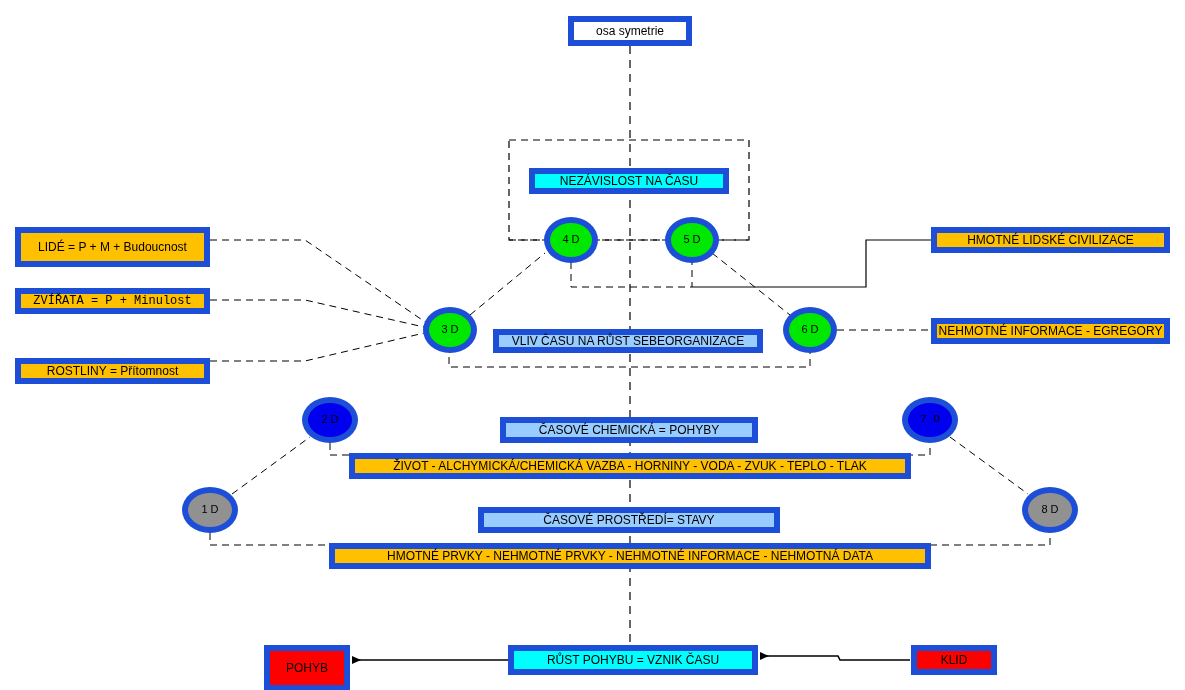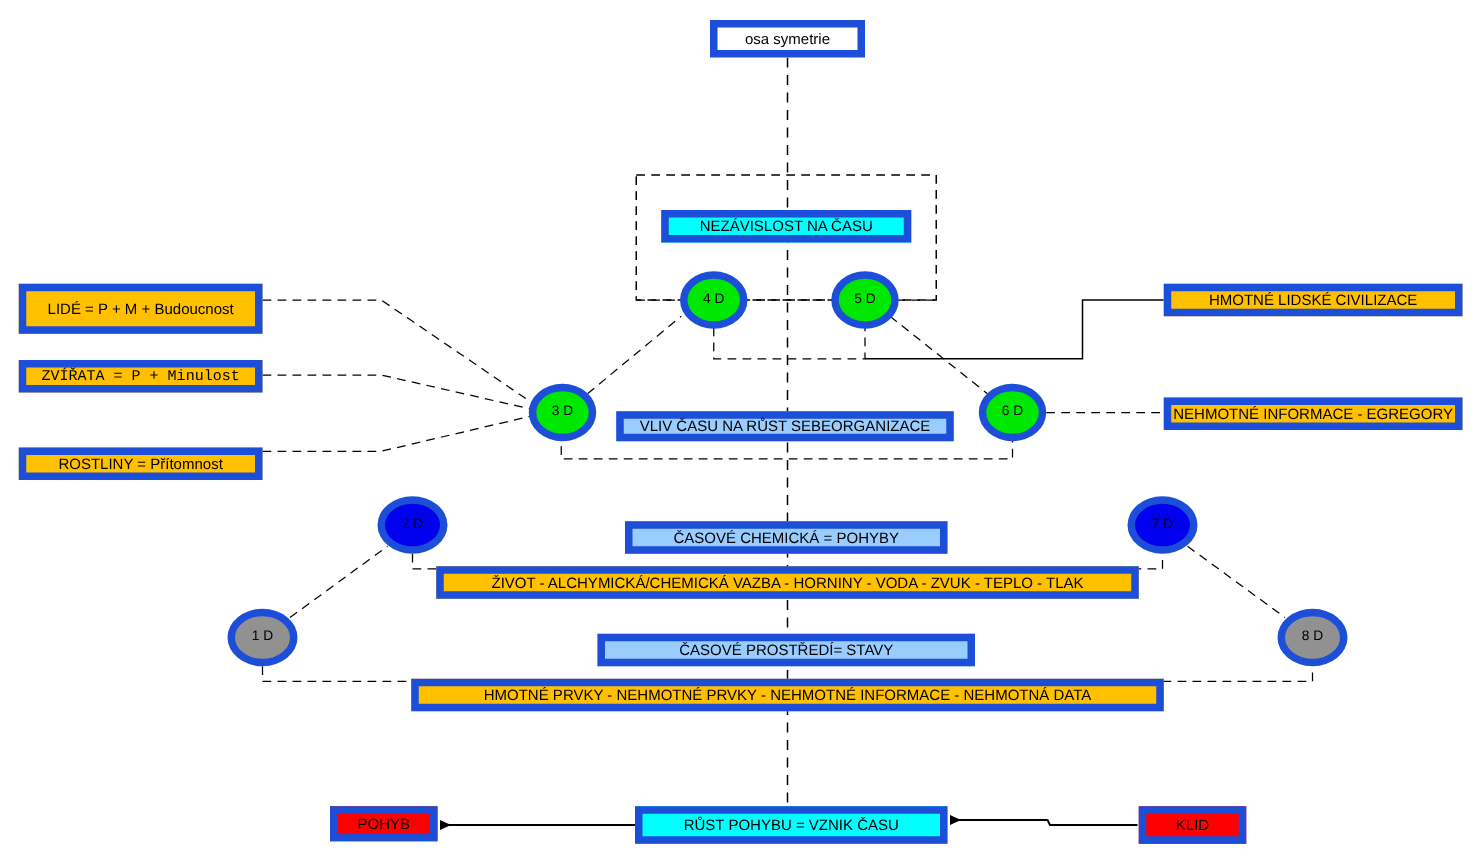--- a/index.html
+++ b/index.html
@@ -142,28 +142,28 @@
   </div>
   <div class="node circle green" style="left:544px;top:217px;width:54px;height:46px;">
     <span>4 D</span>
   </div>
   <div class="node circle green" style="left:665px;top:217px;width:54px;height:46px;">
     <span>5 D</span>
   </div>
   <div class="node circle green" style="left:783px;top:307px;width:54px;height:46px;">
     <span>6 D</span>
   </div>
-  <div class="node circle blue" style="left:902px;top:397px;width:56px;height:46px;color:#000;">
+  <div class="node circle blue" style="left:902px;top:397px;width:56px;height:46px;color:#000;font-family:Liberation Mono, monospace;">
     <span>7 D</span>
   </div>
   <div class="node circle grey" style="left:1022px;top:487px;width:56px;height:46px;">
     <span>8 D</span>
   </div>
 
-  <div class="node box red" style="left:264px;top:645px;width:86px;height:28px;">
+  <div class="node box red" style="left:264px;top:645px;width:86px;height:46px;">
     <span>POHYB</span>
   </div>
   <div class="node box cyan" style="left:508px;top:645px;width:250px;height:30px;">
     <span>RŮST POHYBU = VZNIK ČASU</span>
   </div>
   <div class="node box red" style="left:911px;top:645px;width:86px;height:30px;">
     <span>KLID</span>
   </div>
 
 </div>

